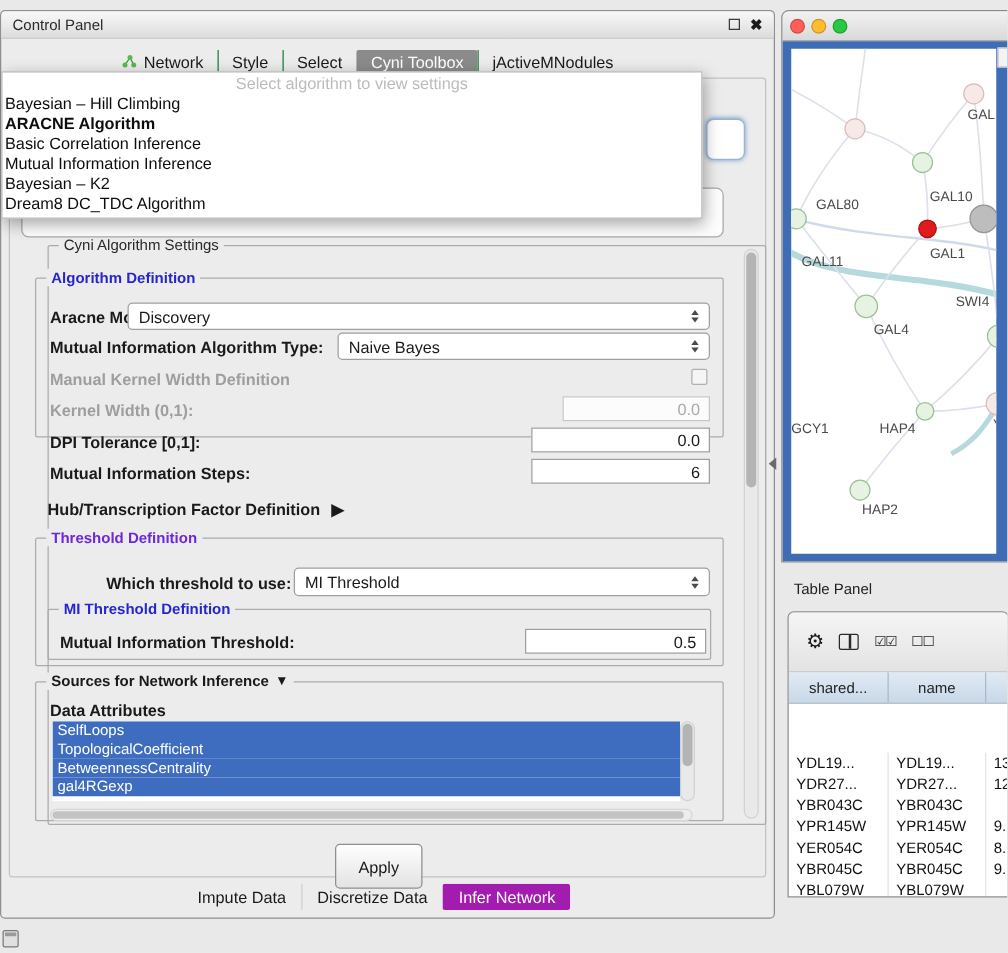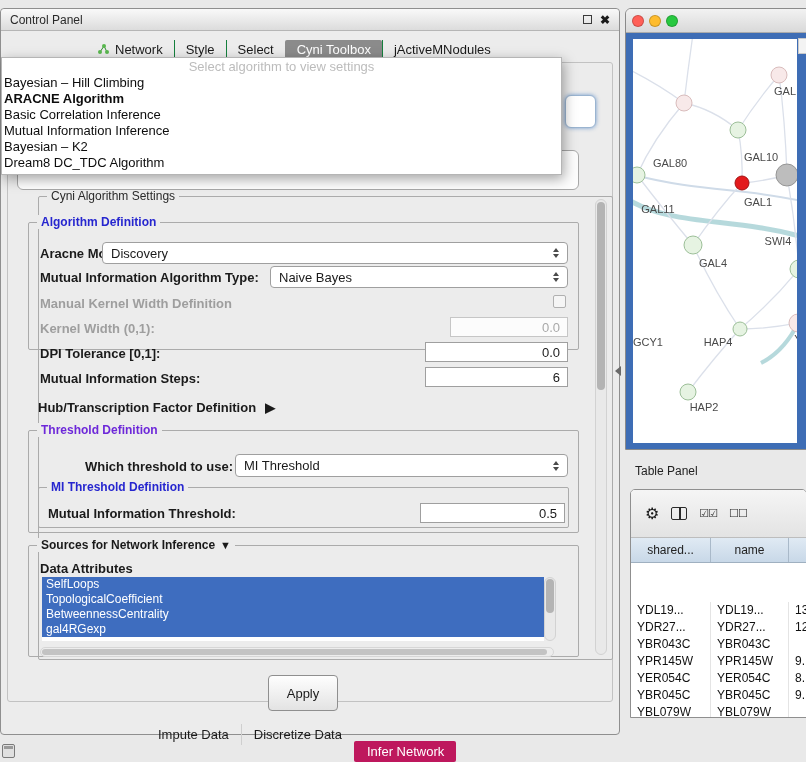--- a/index.html
+++ b/index.html
@@ -62,21 +62,21 @@
   .vscroll { position:absolute; background:#e9e9e9; border:1px solid #d2d2d2; border-radius:6px; z-index:4; }
   .vthumb { position:absolute; left:1px; right:1px; background:#b4b4b4; border-radius:5px; }
   .hscroll { position:absolute; background:#ededed; border:1px solid #d6d6d6; border-radius:6px; z-index:4; }
   .hthumb { position:absolute; top:1px; bottom:1px; background:#c3c3c3; border-radius:5px; }
 
   .apply-btn { position:absolute; left:268px; top:675px; width:70px; height:36px; background:linear-gradient(#fefefe,#e3e3e3); border:1px solid #8f8f8f; border-radius:4px; font-size:13px; display:flex; align-items:center; justify-content:center; z-index:3; }
 
   .bottom-tabs { position:absolute; left:146px; top:707px; display:flex; align-items:center; z-index:3; }
   .btab { padding:3px 12px; font-size:13px; border-left:1px solid #cfcfcf; white-space:nowrap; }
   .btab:first-child { border-left:none; }
-  .btab.active { background:#be185d; color:#fff; border-radius:2px; border-left-color:transparent;margin-top:34px; }
+  .btab.active { background:#a21caf; color:#fff; border-radius:2px; border-left-color:transparent; }
 
   
   .net-window { position:absolute; left:625px; top:8px; width:190px; height:442px; background:#e4e4e4; border:1px solid #8a8a8a; border-radius:6px 6px 0 0; overflow:hidden; }
   .net-titlebar { position:absolute; left:0; top:0; right:0; height:24px; background:linear-gradient(#f2f2f2,#d9d9d9); border-bottom:1px solid #ababab; display:flex; align-items:center; padding:0 6px; gap:5px; }
   .traffic { width:12px; height:12px; border-radius:50%; border:1px solid rgba(0,0,0,.2); }
   .t-red { background:#ff5f57; } .t-yellow { background:#febc2e; } .t-green { background:#28c840; }
   .net-body { position:absolute; left:0; top:24px; right:0; bottom:0; background:#3e6db5; }
   .net-canvas { position:absolute; left:7px; top:6px; width:164px; height:404px; background:#fff; }
   .net-nub { position:absolute; left:172px; top:5px; width:13px; height:16px; background:#f3f3f3; border:1px solid #c9c9c9; }
 

